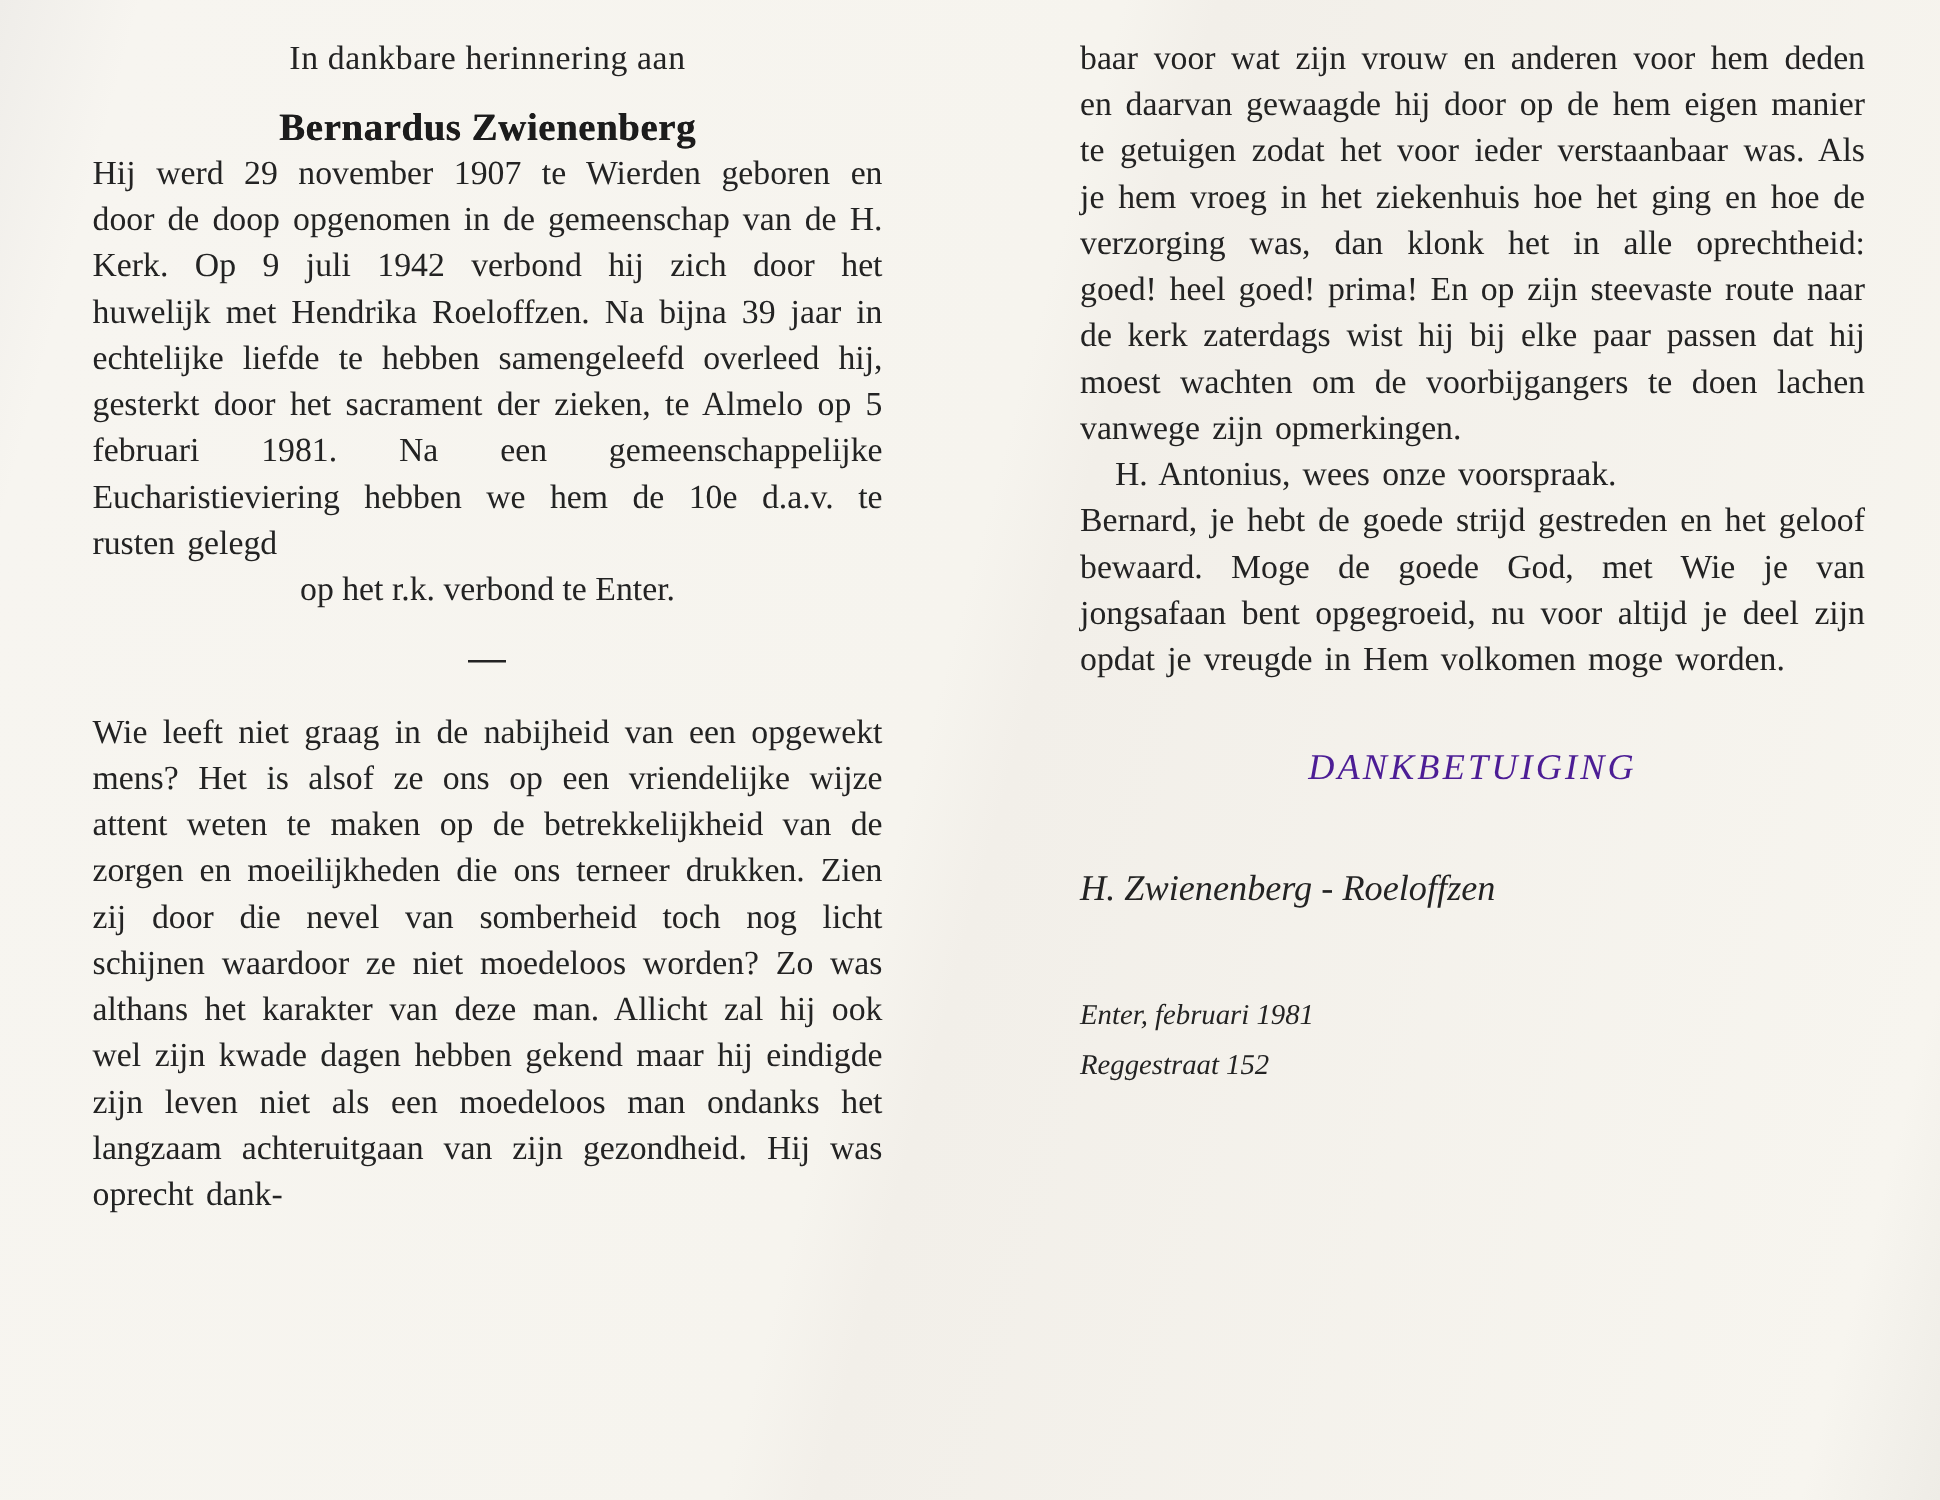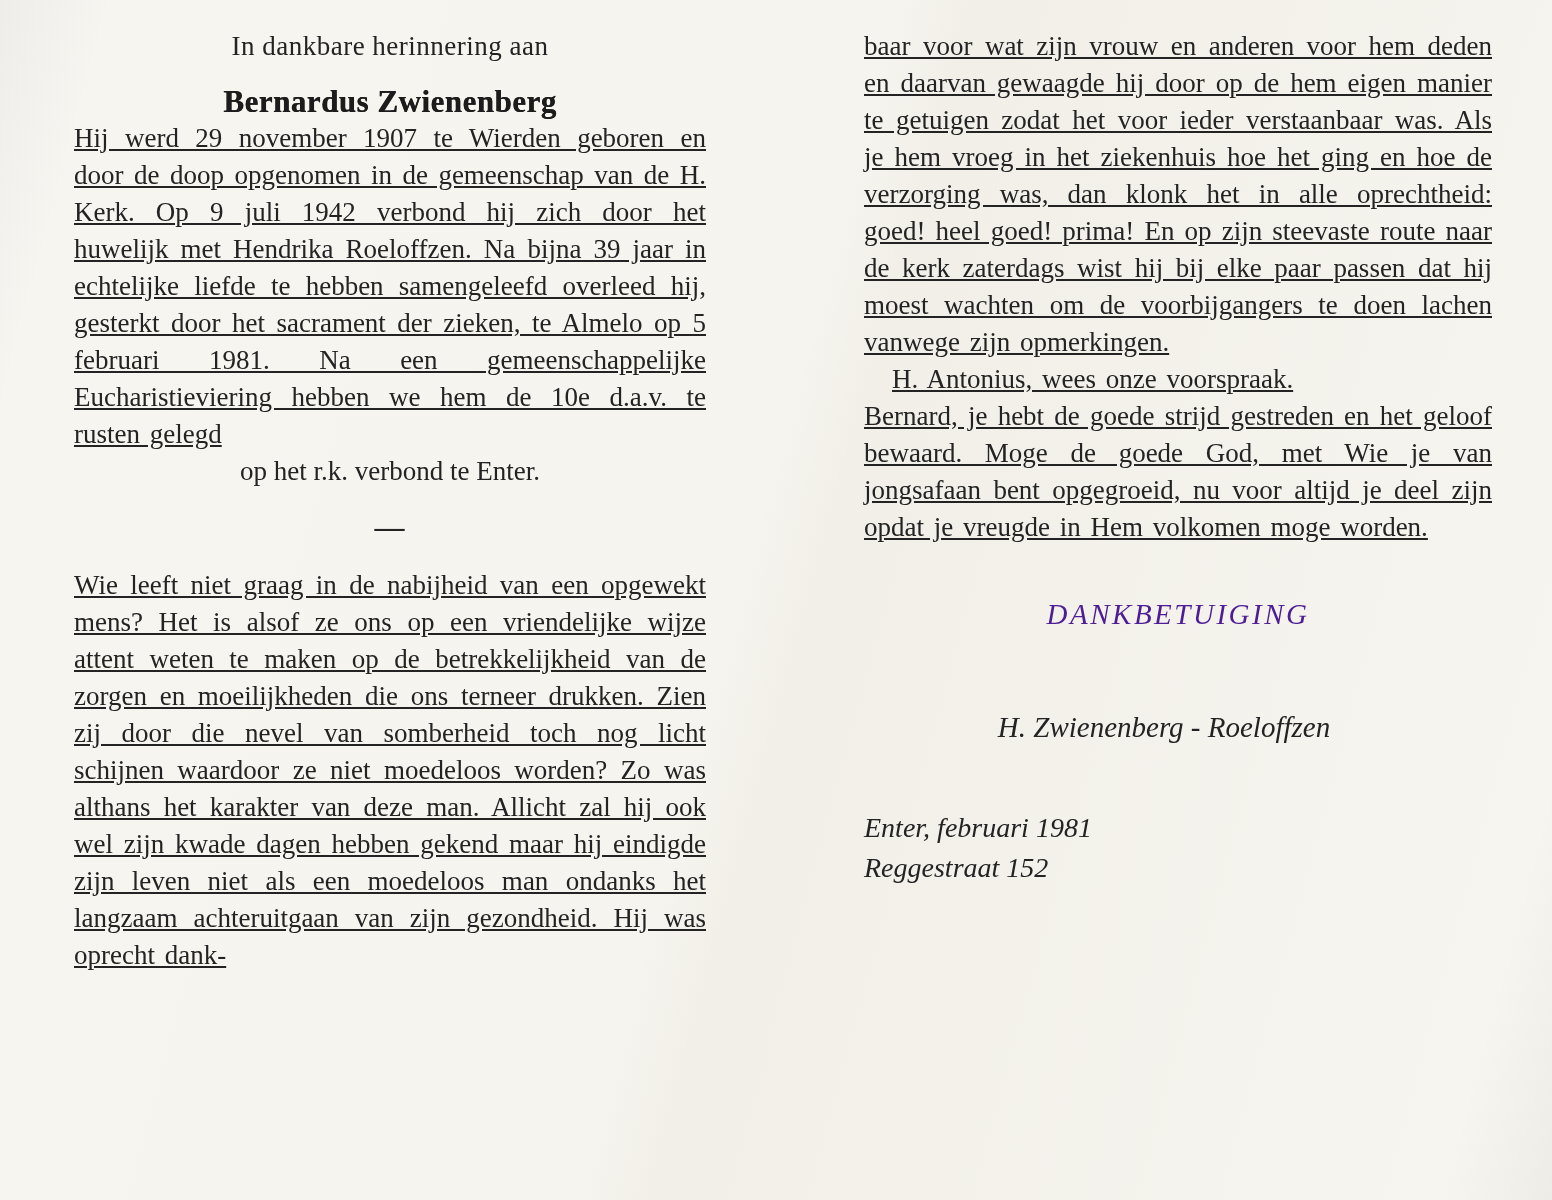--- a/index.html
+++ b/index.html
@@ -45,21 +45,20 @@
     font-weight: bold;
     font-size: 31px;
     letter-spacing: 0.5px;
     color: #1c1c1c;
     text-shadow: 0.4px 0 0 #1c1c1c;
   }
 
   p.body-text {
     text-align: justify;
     word-spacing: 3px;
-    text-decoration: underline;
   }
 
   .closing-line {
     text-align: center;
     margin-bottom: 6px;
   }
 
   .divider {
     text-align: center;
     font-weight: bold;
@@ -85,28 +84,28 @@
     font-style: italic;
     text-align: justify;
     word-spacing: 4px;
     font-size: 28px;
     line-height: 40px;
   }
 
   .signature {
     font-style: italic;
     font-size: 29px;
-    text-align: center;
+    text-align: left;
     padding-right: 28px;
-    margin-top: 76px;
+    margin-top: 60px;
   }
 
   .place-date, .address {
     font-style: italic;
-    font-size: 28px;
+    font-size: 23px;
     line-height: 40px;
   }
 
   .place-date { margin-top: 62px; }
 </style>
 </head>
 <body>
 
 <div class="card">
 

